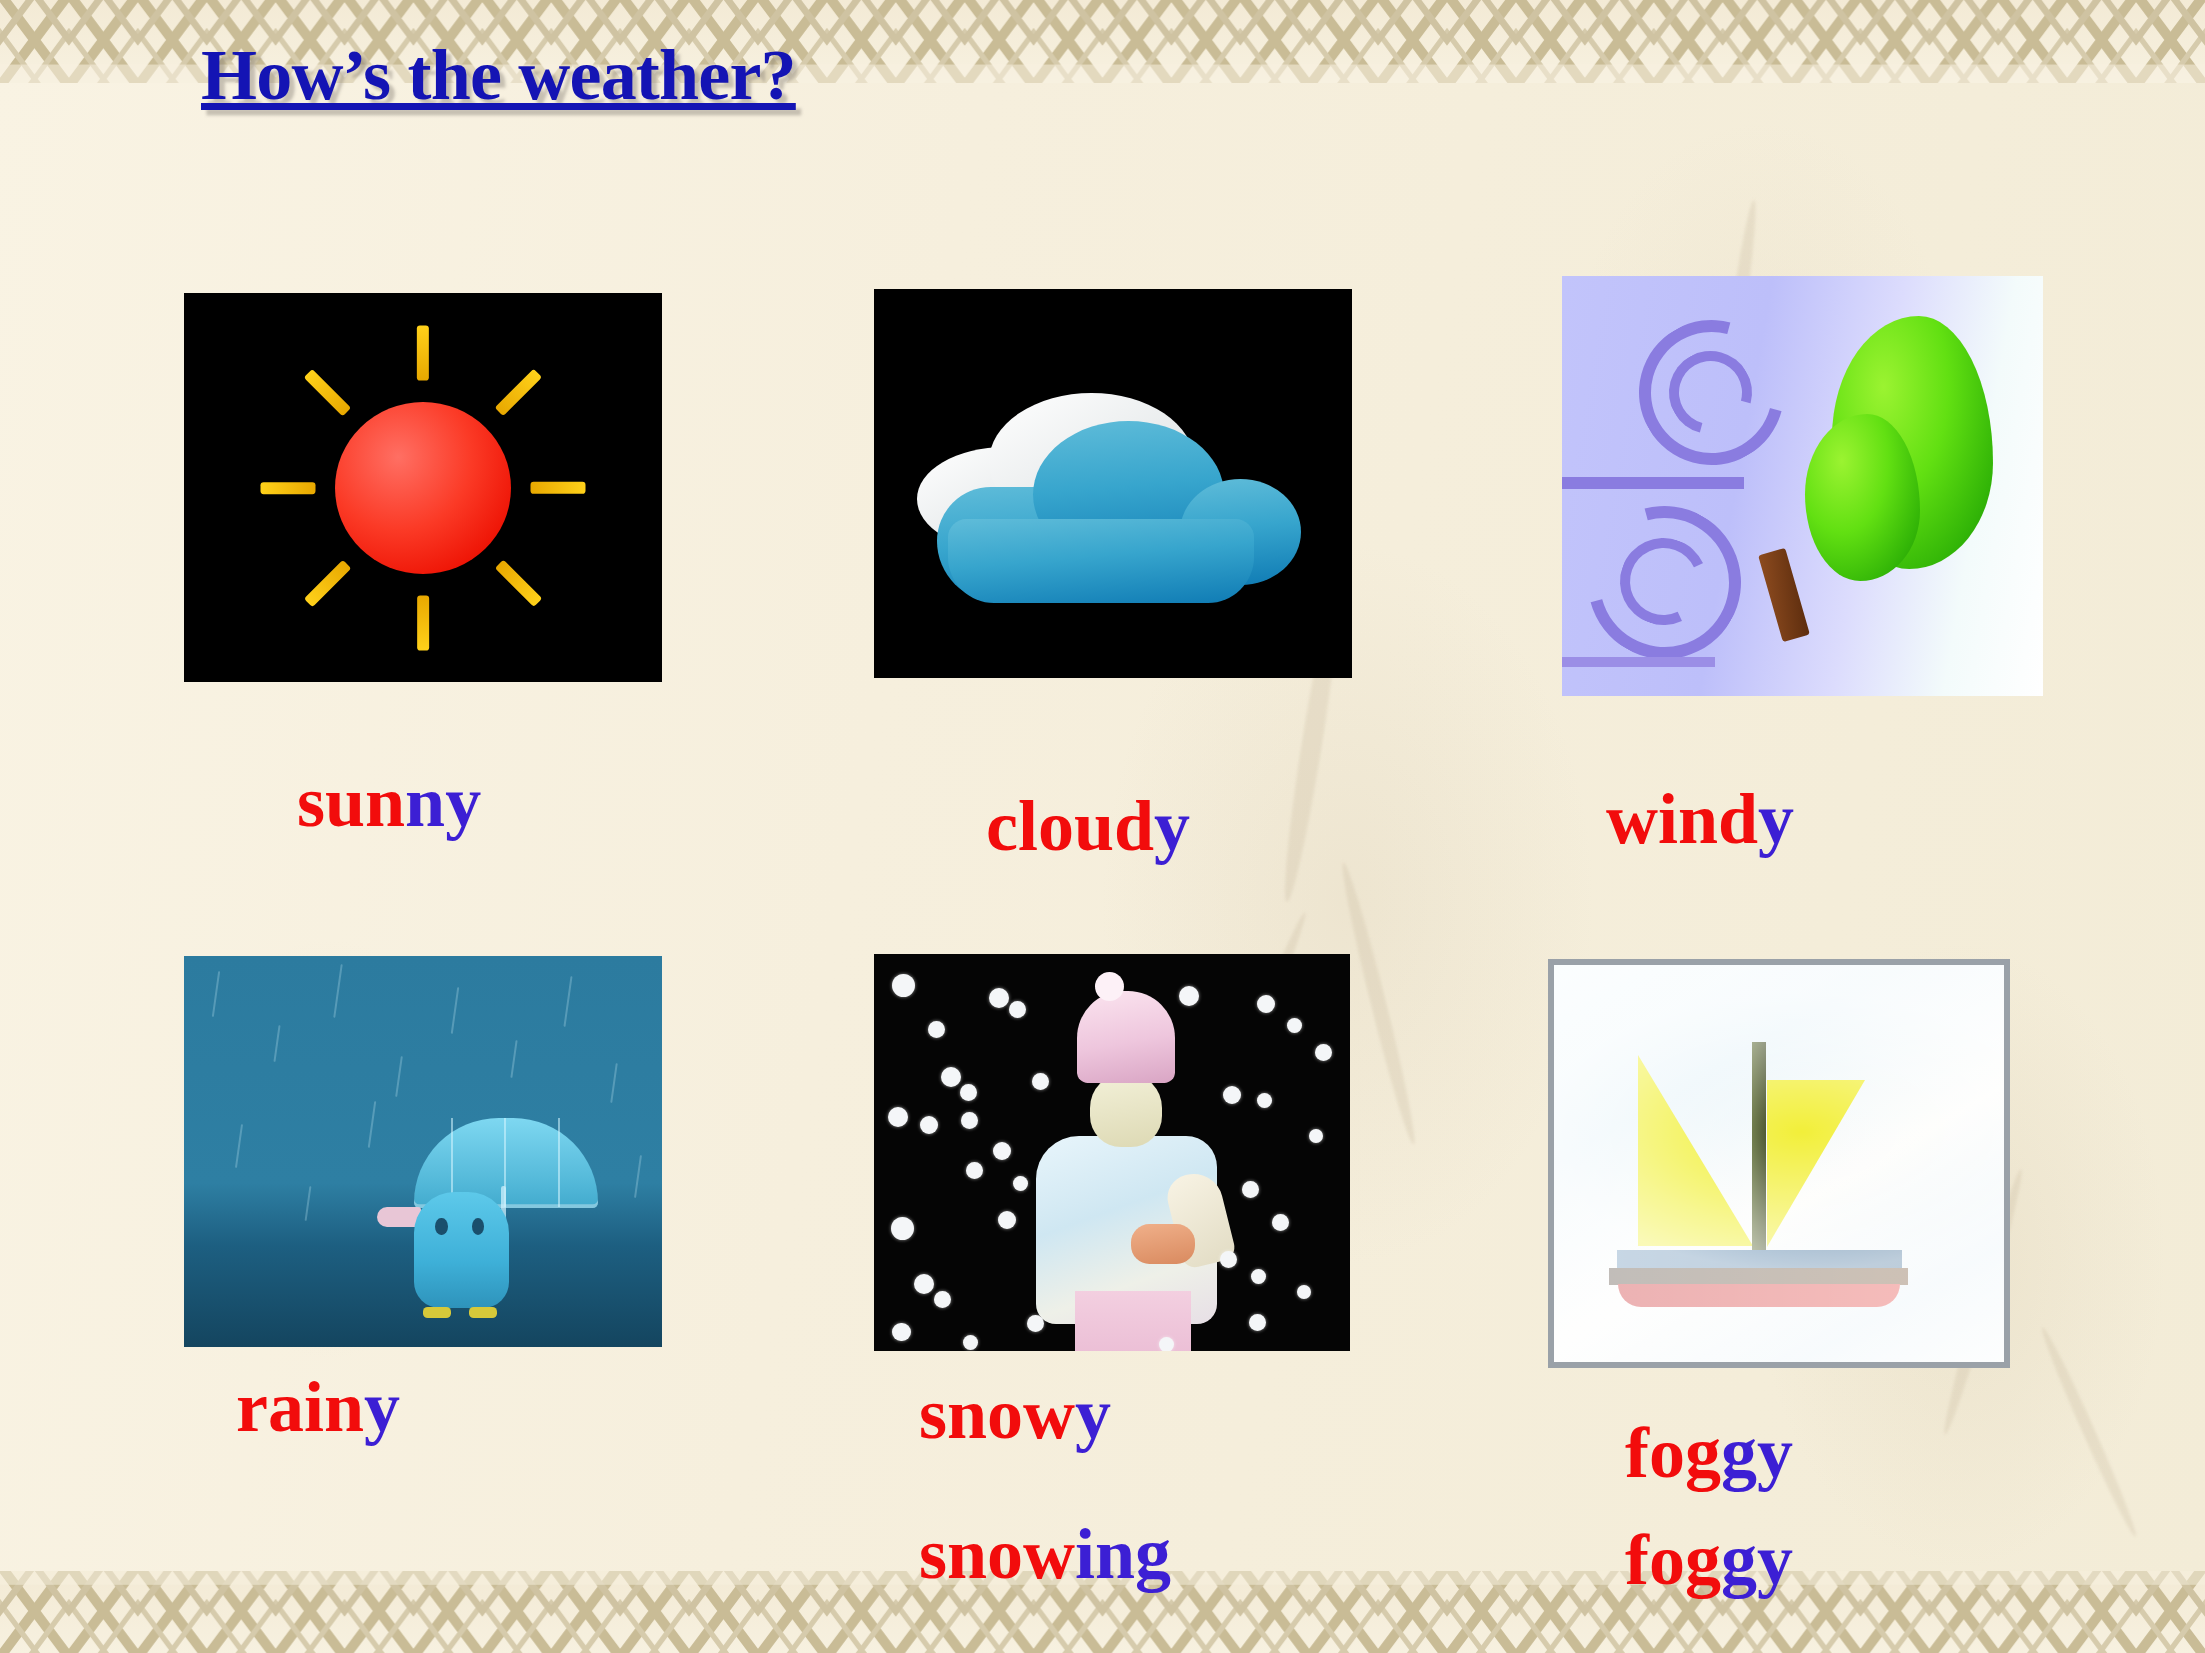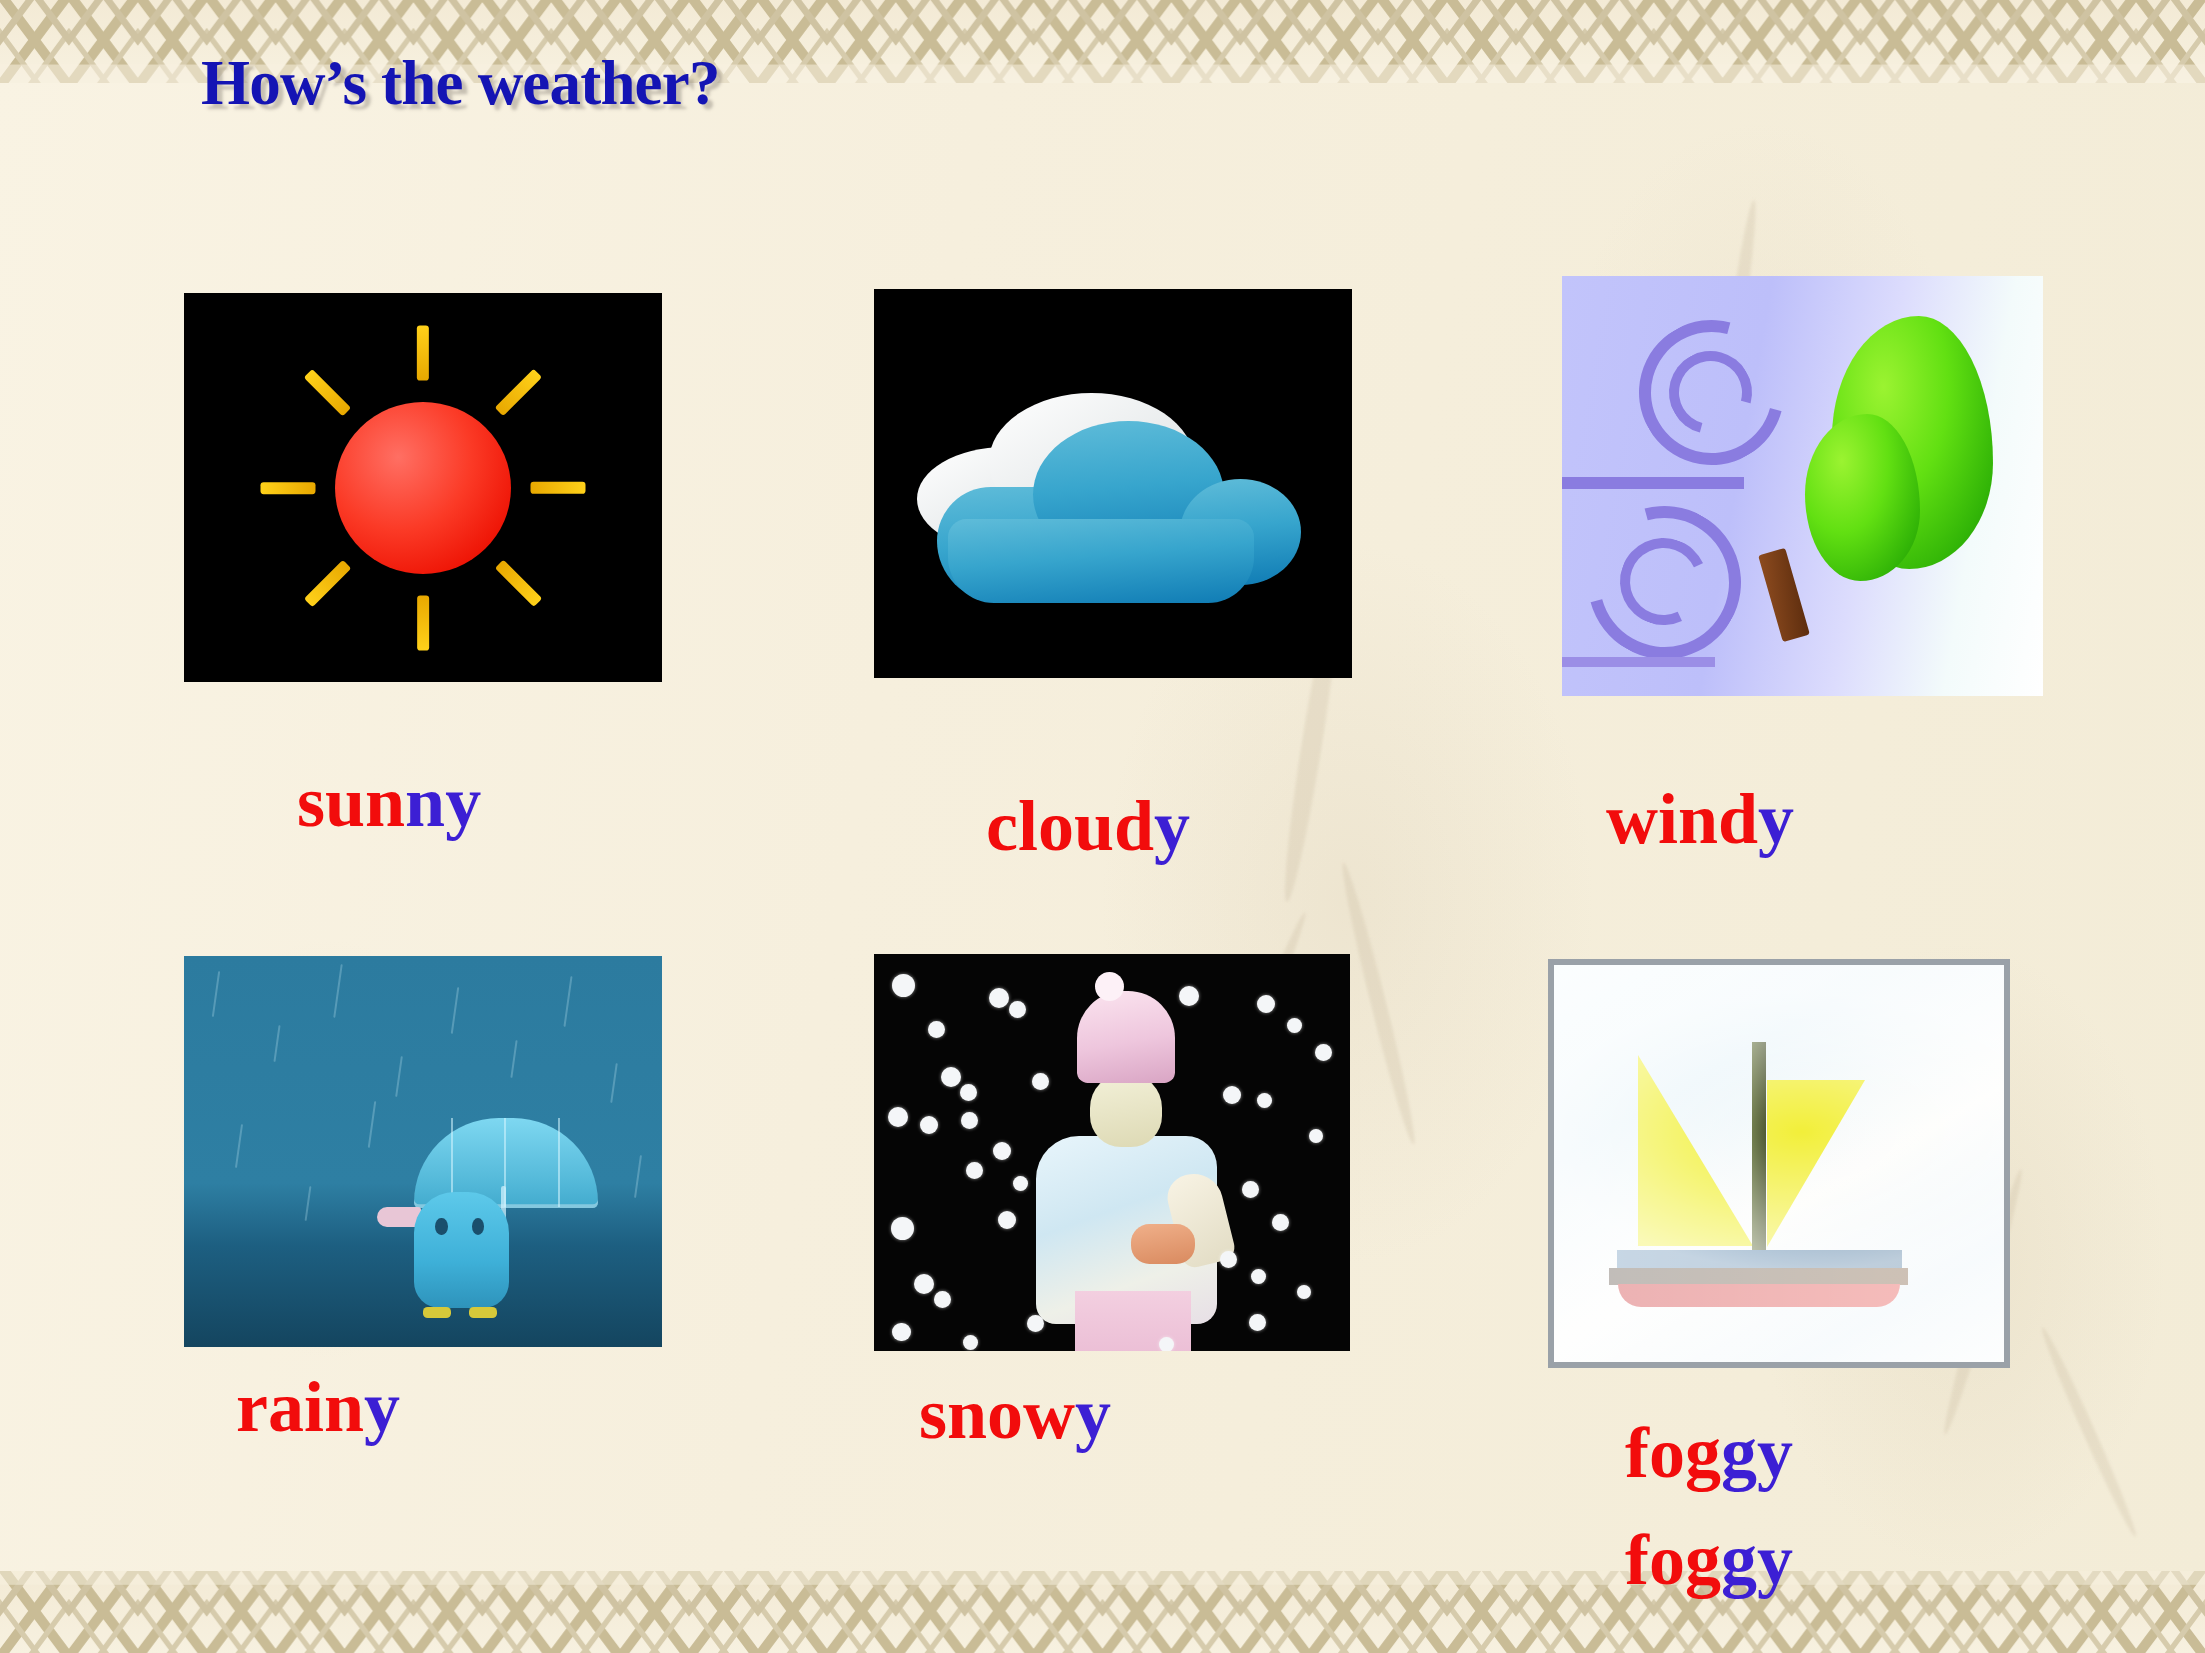--- a/index.html
+++ b/index.html
@@ -29,26 +29,27 @@
     position:absolute; left:0; width:2205px; height:83px;
     overflow:hidden;
     background:linear-gradient(180deg,#f3ead5 0%,#f7f1e0 100%);
   }
   .border-band.top { top:0; }
   .border-band.bottom { bottom:0; }
   .border-band svg { display:block; }
 
   
   #title {
-    position:absolute; left:201px; top:47px;
-    font-size:63px; font-weight:bold;
+    position:absolute; left:201px; top:34px;
+    font-size:72px; font-weight:bold;
     color:#1414b4;
     letter-spacing:-0.8px;
     text-shadow:5.4px 5.4px 3.1px rgba(130,125,115,.42);
     white-space:nowrap;
+    text-decoration:underline;
   }
 
   
   .pic { position:absolute; overflow:hidden; }
   .pic .inner { position:absolute; inset:0; }
 
   
   #pic-sunny { left:184px; top:293px; width:478px; height:389px; background:#000; }
   .sun-disc {
     position:absolute; left:50%; top:50%; width:176px; height:172px;
@@ -310,20 +311,23 @@
       <div class="flake" style="left:18.4px;top:369px;width:18.4px;height:18.4px;"></div>
       <div class="flake" style="left:89px;top:381px;width:15.3px;height:15.3px;"></div>
       <div class="flake" style="left:375px;top:360px;width:17px;height:17px;"></div>
       <div class="flake" style="left:285px;top:383px;width:15.3px;height:15.3px;"></div>
       <div class="flake" style="left:423px;top:331px;width:13.8px;height:13.8px;"></div>
     </div>
   </div>
   <div class="label" style="left:919px;top:1378px;">
     <span class="r">snow</span><span class="b">y</span>
   </div>
+  <div class="label" style="left:919px;top:1518px;">
+    <span class="r">snow</span><span class="b">ing</span>
+  </div>
 
   <div class="pic" id="pic-foggy">
     <div class="inner">
       <div class="fog-sail-l"></div>
       <div class="fog-sail-r"></div>
       <div class="fog-mast"></div>
       <div class="fog-hull-top"></div>
       <div class="fog-hull-mid"></div>
       <div class="fog-hull-bot"></div>
       <div class="fog-haze"></div>

